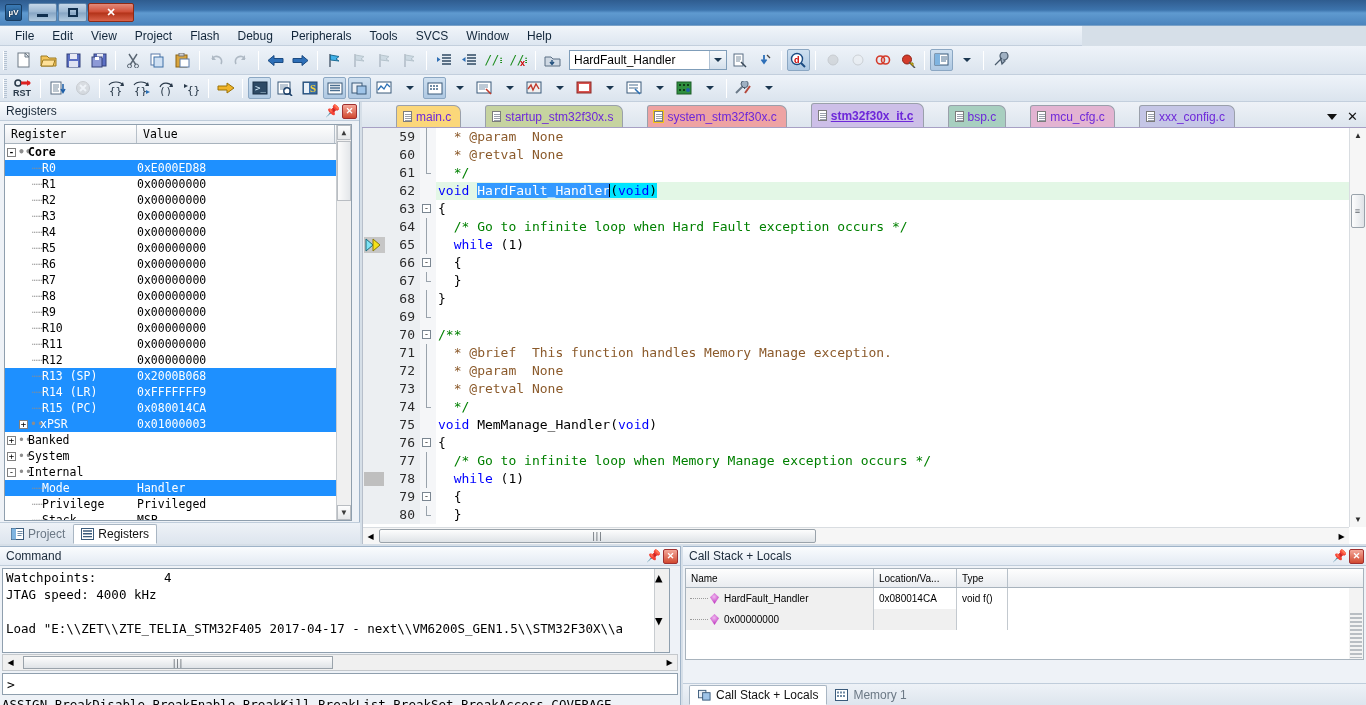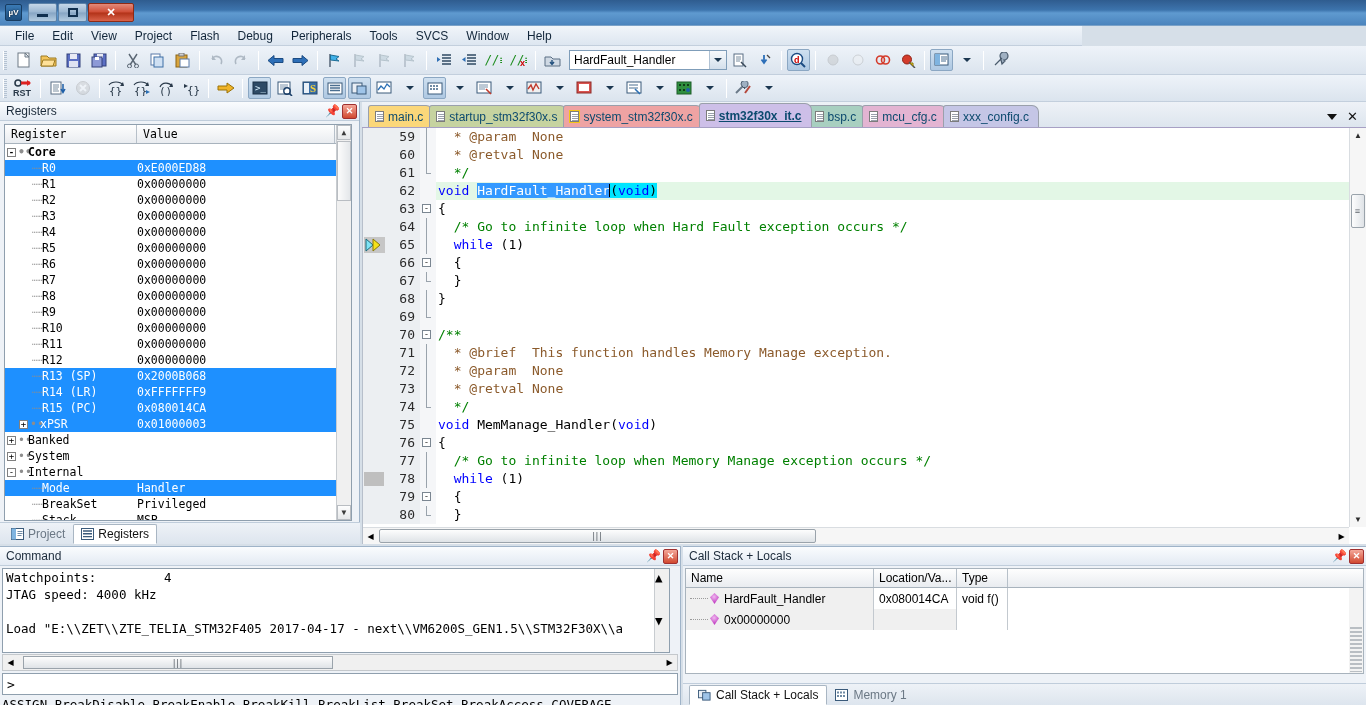--- a/index.html
+++ b/index.html
@@ -177,23 +177,23 @@
     background: #e9eef4;
   }
   .tabstrip {
     position: absolute; left: 0; top: 0; width: 1004px; height: 26px;
     background: linear-gradient(to bottom,#eef2f7,#dde5ee);
     display: flex; align-items: flex-end; padding-left: 6px;
     border-bottom: 1px solid #a7a0c4;
   }
   .etab {
     height: 22px; display: flex; align-items: center; gap: 4px;
-    padding: 0 9px 0 6px; font-size: 12px; color: #0c4a6e; white-space: nowrap;
+    padding: 0 9px 0 6px; font-size: 12px; color: #6d28d9; white-space: nowrap;
     border: 1px solid #9aa0ab; border-bottom: none;
-    border-radius: 3px 7px 0 0; margin-right: -4px; position: relative;
+    border-radius: 3px 7px 0 0; margin-right: -4px; position: relative; margin-left: 28px;
   }
   .etab .pgicon {
     width: 9px; height: 11px; background: #fff; border: 1px solid #7c7c7c; flex: none;
     position: relative;
   }
   .etab .pgicon:after {
     content:""; position:absolute; left:1px; top:2px; width:6px; height:1px;
     background:#9aa0ab; box-shadow: 0 2px 0 #9aa0ab, 0 4px 0 #9aa0ab, 0 6px 0 #9aa0ab;
   }
   .etab.active { z-index: 5; height: 24px; }
@@ -306,23 +306,23 @@
     color: #000; white-space: nowrap; overflow: hidden;
   }
   .cmd-hint .u { text-decoration: underline; }
 
   
   .cs-panel {
     position: absolute; left: 683px; top: 546px; width: 683px; height: 159px;
     background: #eef2f7; border-top: 1px solid #9fb3c8;
   }
   .cs-grid {
-    position: absolute; left: 2px; top: 21px; right: 2px; height: 106px;
+    position: absolute; left: 2px; top: 21px; right: 2px; height: 92px;
     background: #fff; border: 1px solid #a8b3bd; overflow: hidden;
-    font-size: 12px;
+    font-size: 10px;
   }
   .cs-head { display: flex; height: 19px; background: linear-gradient(to bottom,#fefefe,#e9ecf0); border-bottom: 1px solid #a8b3bd; }
   .cs-head .hc { border-right: 1px solid #b7c0c9; padding-left: 5px; display: flex; align-items: center; }
   .cs-head .h1 { width: 188px; } .cs-head .h2 { width: 83px; } .cs-head .h3 { width: 51px; }
   .cs-row { display: flex; height: 21px; align-items: center; }
   .cs-c1 { width: 188px; display:flex; align-items:center; height:21px; border-right:1px solid #c3c9cf; padding-left: 4px;
            background: #f0f0f0; overflow:hidden; }
   .cs-c2 { width: 83px; height:21px; display:flex; align-items:center; padding-left:5px; border-right:1px solid #c3c9cf; }
   .cs-c3 { width: 51px; height:21px; display:flex; align-items:center; padding-left:5px; border-right:1px solid #c3c9cf; }
   .cs-row.r1 .cs-c2, .cs-row.r1 .cs-c3 { background:#fff; }
@@ -968,21 +968,21 @@
           <div class="rrow sel">
             <div class="rname ind3">
               <span class="twig">┈┈</span>
               <span>Mode</span>
             </div>
             <div class="rval">Handler</div>
           </div>
           <div class="rrow">
             <div class="rname ind3">
               <span class="twig">┈┈</span>
-              <span>BreakSet</span>
+              <span>Privilege</span>
             </div>
             <div class="rval">Privileged</div>
           </div>
           <div class="rrow">
             <div class="rname ind3">
               <span class="twig">┈┈</span>
               <span>Stack</span>
             </div>
             <div class="rval">MSP</div>
           </div>

